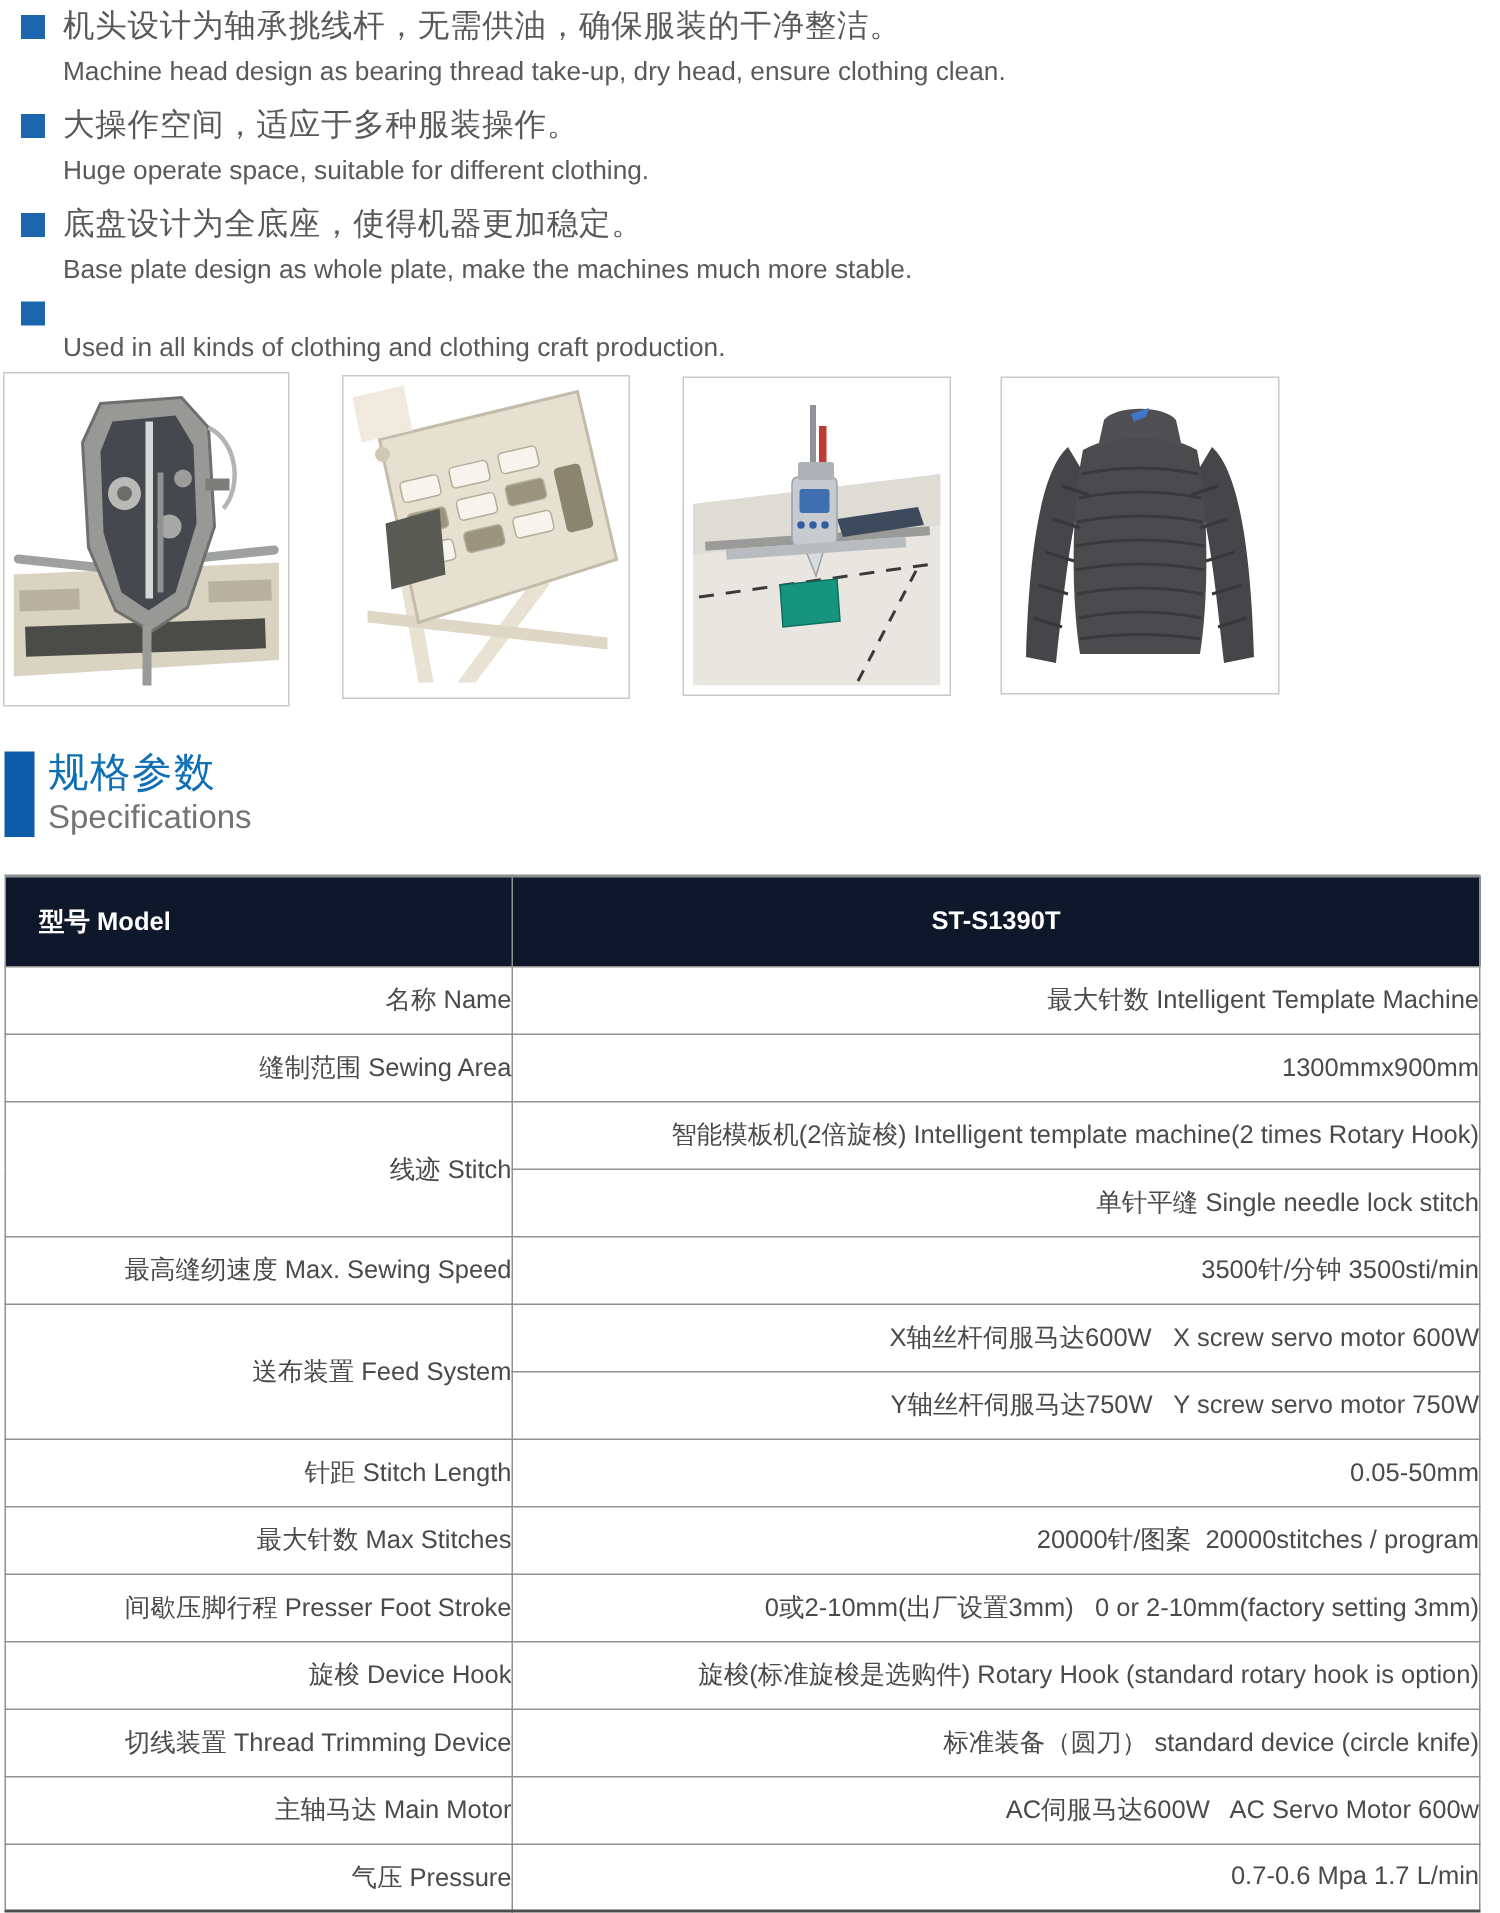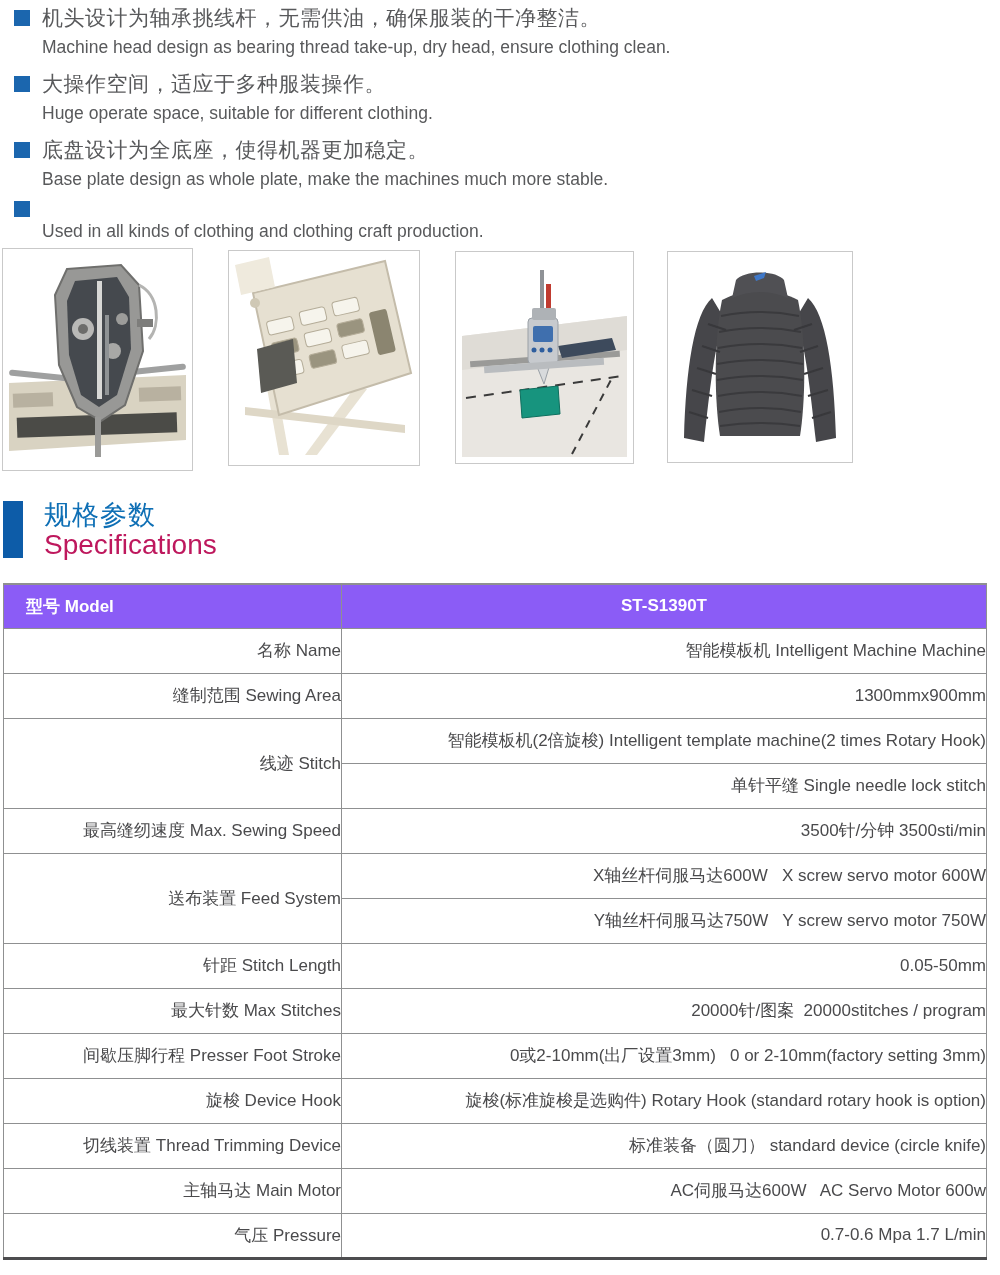--- a/index.html
+++ b/index.html
@@ -18,31 +18,31 @@
   .photo { position:absolute; background:#fff; border:1px solid #c9c9c9; padding:6px; }
   .photo svg { width:100%; height:100%; display:block; }
   #photo1 { left:2px;   top:0;  width:191px; height:223px; }
   #photo2 { left:228px; top:2px; width:192px; height:216px; }
   #photo3 { left:455px; top:3px; width:179px; height:213px; }
   #photo4 { left:667px; top:3px; width:186px; height:212px; }
 
   
   .section-head { position:absolute; top:501px; left:3px; display:flex; }
   .section-bar { width:20px; height:57px; background:#0d5ca8; }
-  .section-titles { margin-left:21px; margin-top:-2px; }
+  .section-titles { margin-left:9px; margin-top:-2px; }
   .title-cn { font-size:27px; color:#0e6fb5; line-height:32px; letter-spacing:1px; }
-  .title-en { font-size:28px; color:#be185d; line-height:28px; }
+  .title-en { font-size:22px; color:#737373; line-height:28px; }
 
   
   .spec-table { position:absolute; top:583px; left:3px; width:984px;
                 border-collapse:collapse; table-layout:fixed; }
   .spec-table th, .spec-table td { border:1px solid #8f9091; }
   .spec-table { border-top:2px solid #8f9091; border-bottom:3px solid #4d4d4f; }
-  .spec-table thead th { background:#8b5cf6; color:#ffffff; font-size:17px;
-                         font-weight:bold; height:44px; }
+  .spec-table thead th { background:#0f172a; color:#ffffff; font-size:17px;
+                         font-weight:bold; height:60px; }
   .col-label { width:338px; }
   th.h-label, td.c-label { text-align:left; padding-left:22px; }
   th.h-value, td.c-value { text-align:center; }
   .spec-table td { height:45px; font-size:17px; color:#4a4a4c;text-align:right; }
   td.c-value { white-space:pre-wrap; }
 </style>
 </head>
 <body>
 
 <div class="features">
@@ -217,21 +217,21 @@
     </colgroup>
   <thead>
     <tr>
       <th class="h-label">型号 Model</th>
       <th class="h-value">ST-S1390T</th>
     </tr>
   </thead>
   <tbody>
     <tr>
       <td class="c-label">名称 Name</td>
-      <td class="c-value">智能模板机 Intelligent Machine Machine</td>
+      <td class="c-value">最大针数 Intelligent Template Machine</td>
     </tr>
     <tr>
       <td class="c-label">缝制范围 Sewing Area</td>
       <td class="c-value">1300mmx900mm</td>
     </tr>
     <tr>
       <td class="c-label" rowspan="2">线迹 Stitch</td>
       <td class="c-value">智能模板机(2倍旋梭) Intelligent template machine(2 times Rotary Hook)</td>
     </tr>
     <tr>

